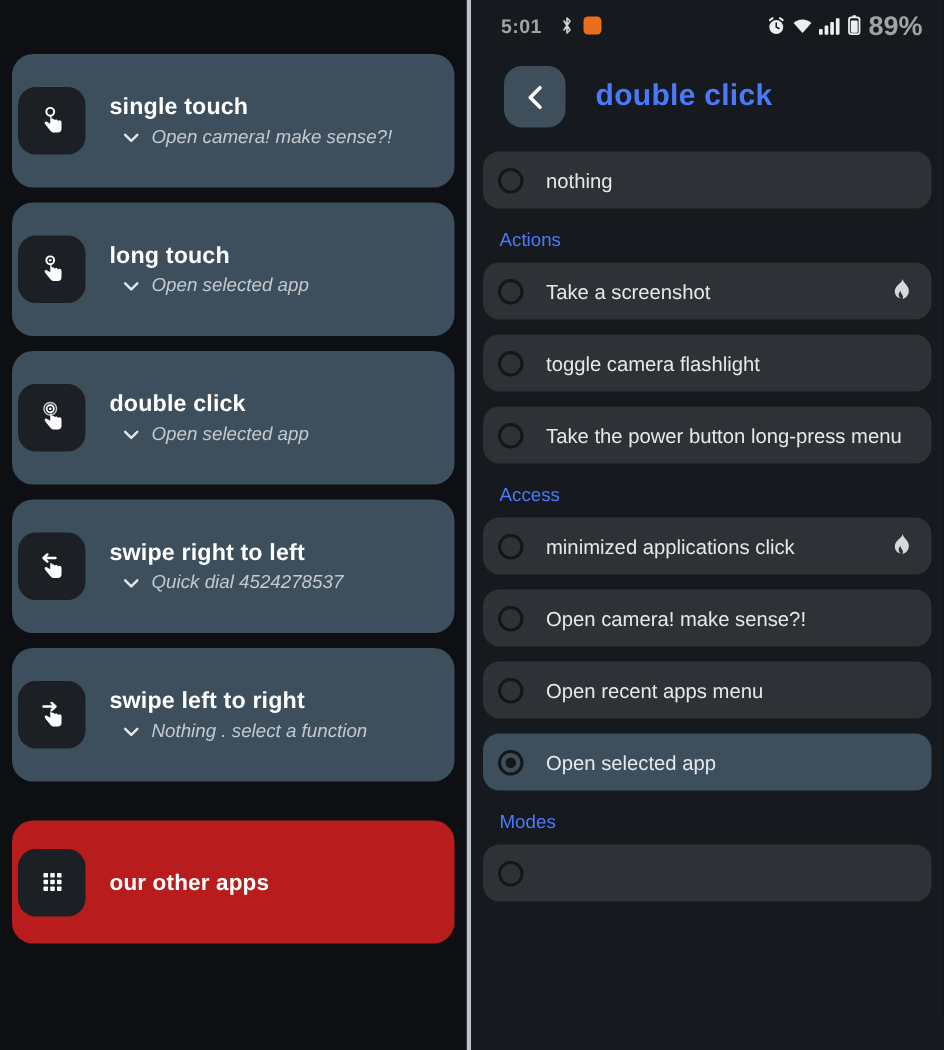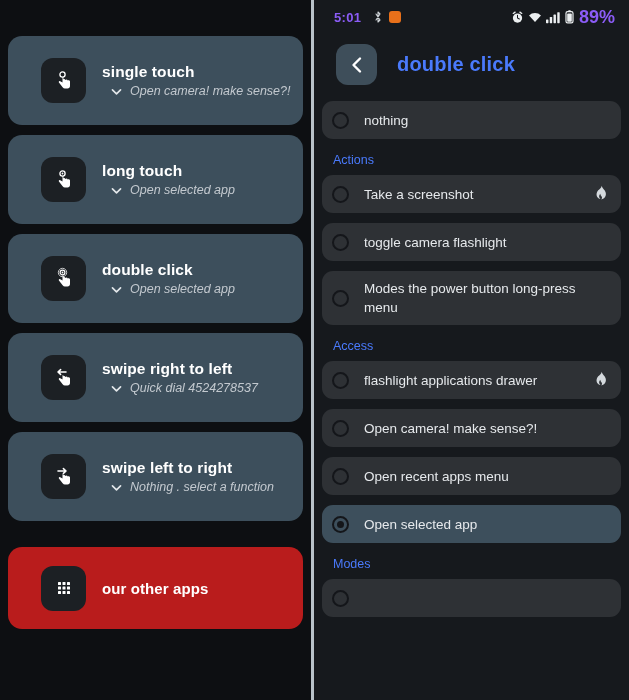--- a/index.html
+++ b/index.html
@@ -17,21 +17,21 @@
     background: #0d0f12;
     padding: 36px 8px 0 8px;
     position: relative;
   }
   .gesture-card {
     height: 89px;
     background: #3d4f5c;
     border-radius: 14px;
     display: flex;
     align-items: center;
-    padding-left: 33px;
+    padding-left: 4px;
     margin-bottom: 10px;
   }
   .gesture-card.other-apps {
     background: #b91c1c;
     height: 82px;
     margin-top: 26px;
   }
   .icon-badge {
     width: 45px; height: 45px;
     background: #1c2024;
@@ -79,21 +79,21 @@
     width: 315px; height: 700px;
     background: #16191d;
     position: relative;
     overflow: hidden;
   }
   .statusbar {
     height: 34px;
     display: flex; align-items: center;
     padding: 0 14px 0 20px;
     font-size: 13px;
-    color: #8b5cf6;
+    color: #a3a3a3;
     font-weight: bold;
   }
   .sb-time { letter-spacing: 0.3px; }
   .sb-left-icons { display: flex; align-items: center; gap: 6px; margin-left: 12px; }
   .sb-spacer { flex: 1; }
   .sb-right-icons { display: flex; align-items: center; gap: 4px; }
   .sb-batt-text { font-size: 18px; font-weight: bold; margin-left: 1px; }
   .orange-sq {
     width: 12px; height: 12px;
     background: #e8701a;
@@ -349,28 +349,28 @@
         </svg>
       </div>
 
       <div class="option-row">
         <span class="radio"></span>
         <span class="option-label">toggle camera flashlight</span>
       </div>
 
       <div class="option-row">
         <span class="radio"></span>
-        <span class="option-label">Modes the power button long-press menu</span>
+        <span class="option-label">Take the power button long-press menu</span>
       </div>
 
       <div class="section-label">Access</div>
 
       <div class="option-row">
         <span class="radio"></span>
-        <span class="option-label">flashlight applications drawer</span>
+        <span class="option-label">minimized applications click</span>
         <svg class="flame" width="16" height="18" viewBox="0 0 16 18">
           <path d="M8.6 0.8 C8.6 3.6 5.2 4.4 4 7.2 C2.6 10.4 4.6 13.6 7.4 13.9 C5.8 12.6 5.6 10.4 7.4 8.8 C7.2 10.6 8.8 11.2 9 12.6 C9.2 13.8 8.2 14.4 8.2 14.4 C12 13.8 13.6 10.4 12.6 7.2 C11.8 4.6 9.6 4 8.6 0.8 Z" fill="#d4d9dd"></path>
         </svg>
       </div>
 
       <div class="option-row">
         <span class="radio"></span>
         <span class="option-label">Open camera! make sense?!</span>
       </div>
 

